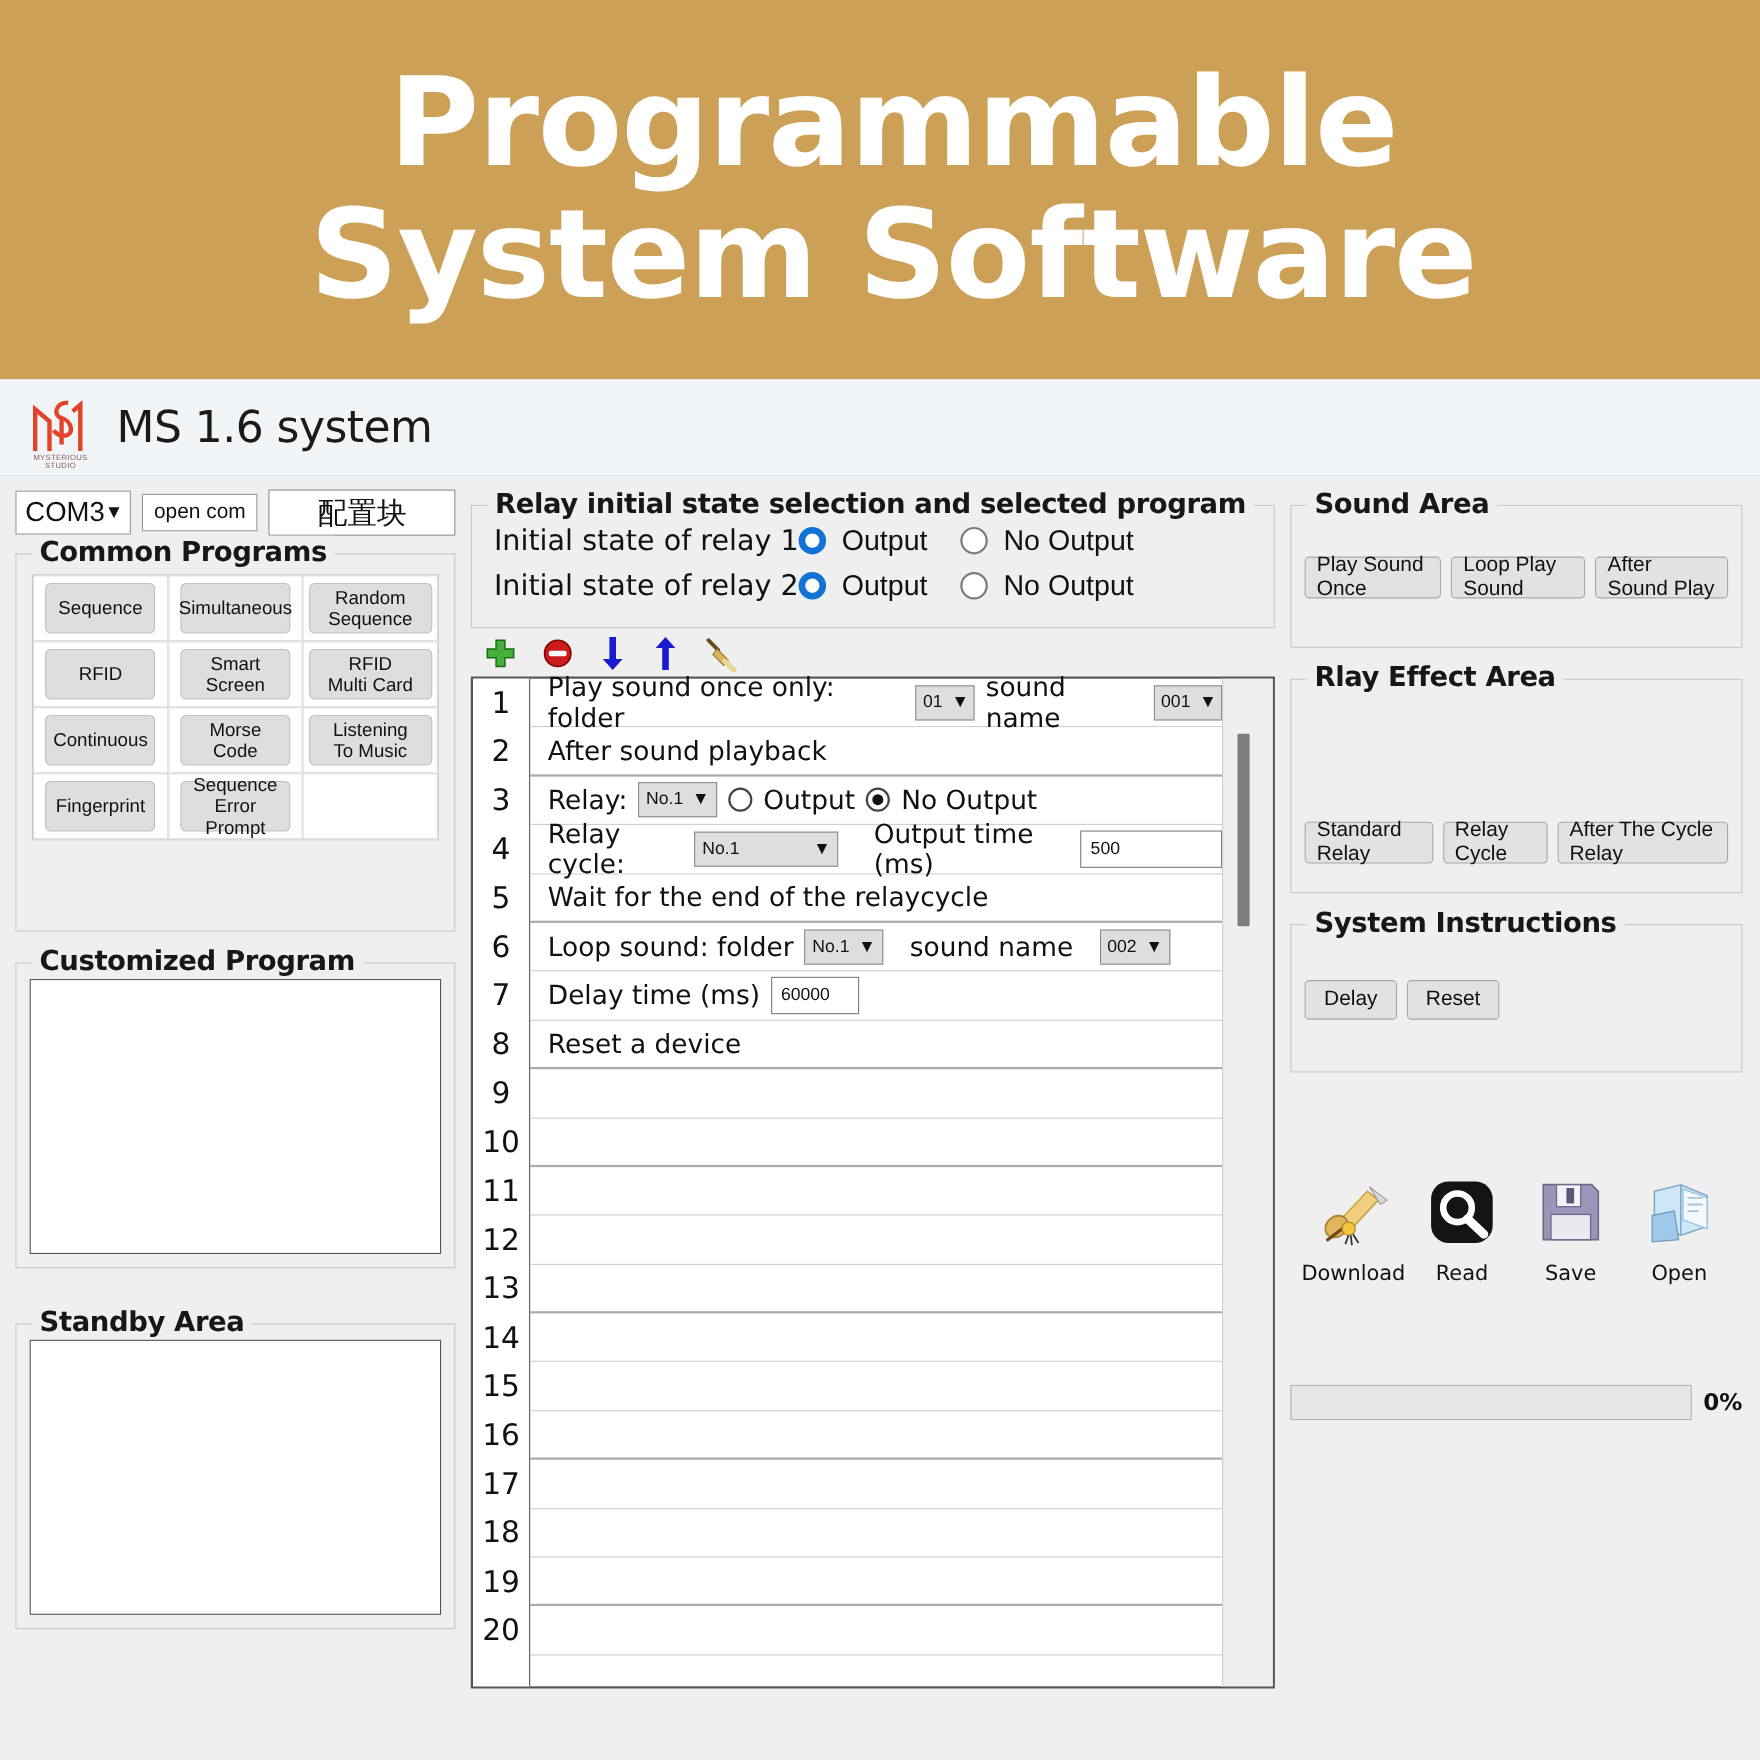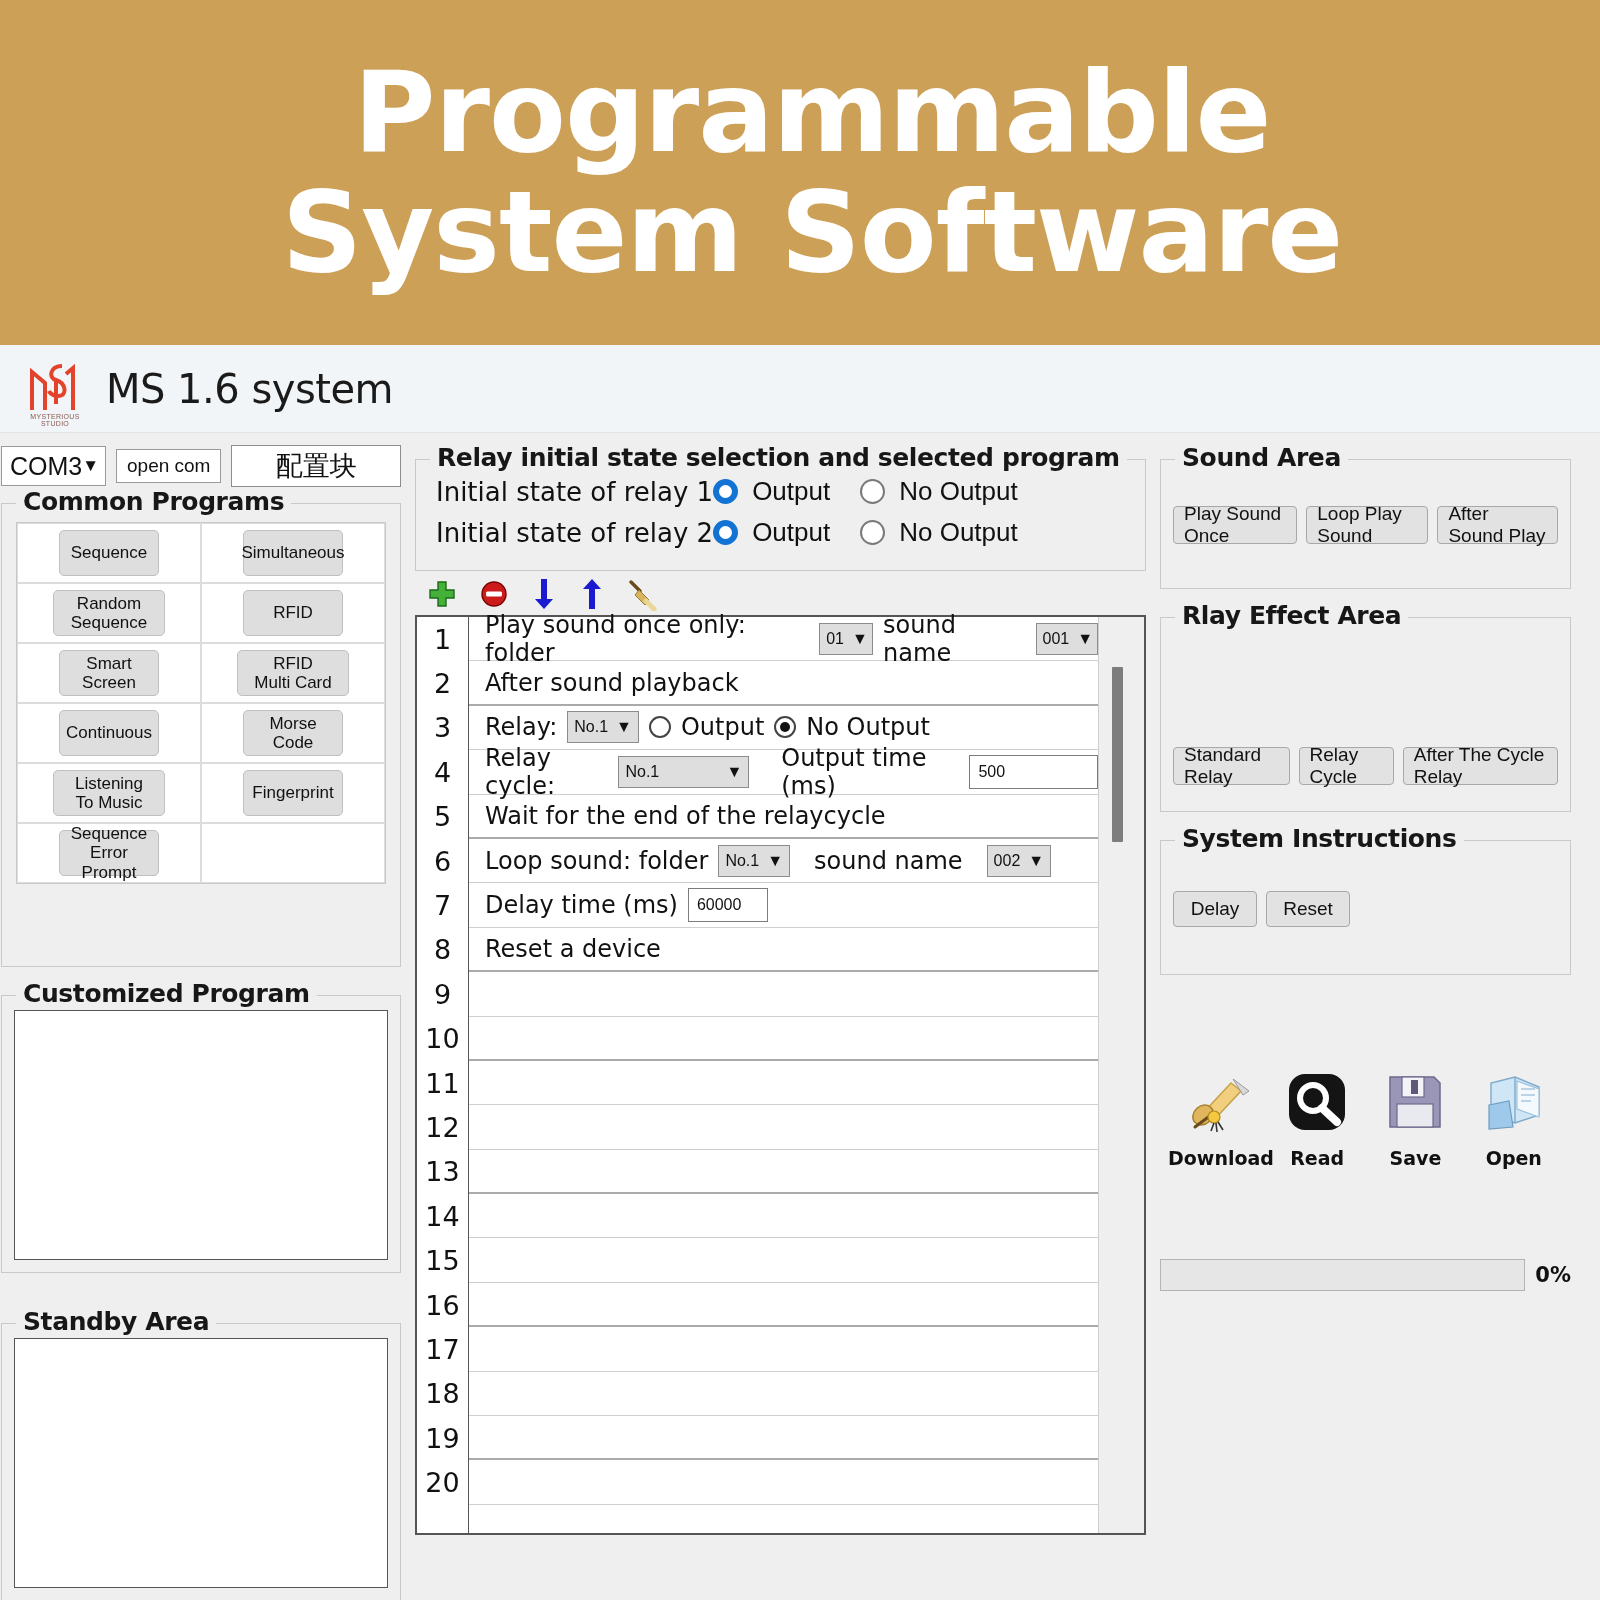--- a/index.html
+++ b/index.html
@@ -40,21 +40,21 @@
   .logo svg{ display:block; }
   .logo-caption{
     position:absolute; bottom:-1px; left:0; width:74px;
     font-size:7px; color:#8a5a50; letter-spacing:.3px; text-align:center;
     font-family:"Liberation Sans", sans-serif;
   }
   .app-title{ font-size:40px; color:#1a1a1a; font-weight:500;
     font-family:"DejaVu Sans", sans-serif; letter-spacing:-.5px; }
 
   
-  .cols{ display:flex; padding:8px 10px 0 1px; gap:0; }
+  .cols{ display:flex; padding:8px 10px 0 14px; gap:0; }
   .col-left{ width:400px; }
   .col-mid{ width:745px; padding-left:14px;}
   .col-right{ width:425px; padding-left:14px;}
 
   
   .toprow{ display:flex; align-items:center; gap:10px; margin:4px 0 6px 0; }
   .combo{
     width:105px; height:40px; background:#fff; border:1px solid #9a9a9a;
     display:flex; align-items:center; justify-content:space-between;
     padding:0 8px; font-size:25px; color:#111;
@@ -73,21 +73,21 @@
 
   
   .group{ position:relative; border:1px solid #c9c9c9; margin-top:16px; padding:14px 12px 12px 12px; }
   .group > .legend{
     position:absolute; top:-17px; left:14px; background:#efefef;
     padding:0 7px; font-size:25px; font-weight:bold; color:#171717;
     font-family:"DejaVu Sans", sans-serif; letter-spacing:-.4px; white-space:nowrap;
   }
 
   
-  .pgrid{ display:grid; grid-template-columns:1fr 1fr; border:1px solid #c9c9c9; background:#fff; }
+  .pgrid{ display:grid; grid-template-columns:1fr 1fr 1fr; border:1px solid #c9c9c9; background:#fff; }
   .pcell{ border:1px solid #dcdcdc; height:60px; display:flex; align-items:center; justify-content:center; }
   .pbtn{
     background:#dedede; border:1px solid #c0c0c0; border-radius:5px;
     width:100px; height:46px; font-size:17px; color:#111;
     display:flex; align-items:center; justify-content:center; text-align:center;
     line-height:1.12; padding:0 3px;
   }
   .pbtn.wide{ width:112px; }
   .pgrid-pad{ height:60px; }
 
@@ -146,21 +146,21 @@
   .chiprow{ display:flex; gap:9px; }
   .sound-group{ height:130px; display:flex; align-items:center; }
   .relay-eff-group{ height:195px; display:flex; align-items:flex-end; padding-bottom:26px;}
   .sys-group{ height:135px; display:flex; align-items:center; }
   .chip.sm{ height:36px; width:84px; justify-content:center; }
 
   
   .bigicons{ display:flex; justify-content:space-around; margin-top:86px; padding:0 8px; }
   .bigicon{ width:100px; text-align:center; }
   .bigicon .glyph{ height:82px; display:flex; align-items:center; justify-content:center; }
-  .bigicon .cap{ font-size:19px; font-weight:bold; color:#111; margin-top:4px;
+  .bigicon .cap{ font-size:19px; font-weight:normal; color:#111; margin-top:4px;
      font-family:"DejaVu Sans", sans-serif;}
 
   .progrow{ display:flex; align-items:center; gap:10px; margin-top:90px; }
   .progbar{ flex:1; height:32px; background:#e6e6e6; border:1px solid #b4b4b4; }
   .progpct{ font-size:21px; font-weight:bold; color:#111; font-family:"DejaVu Sans", sans-serif;}
 </style>
 </head>
 <body>
 
 <div class="banner">

